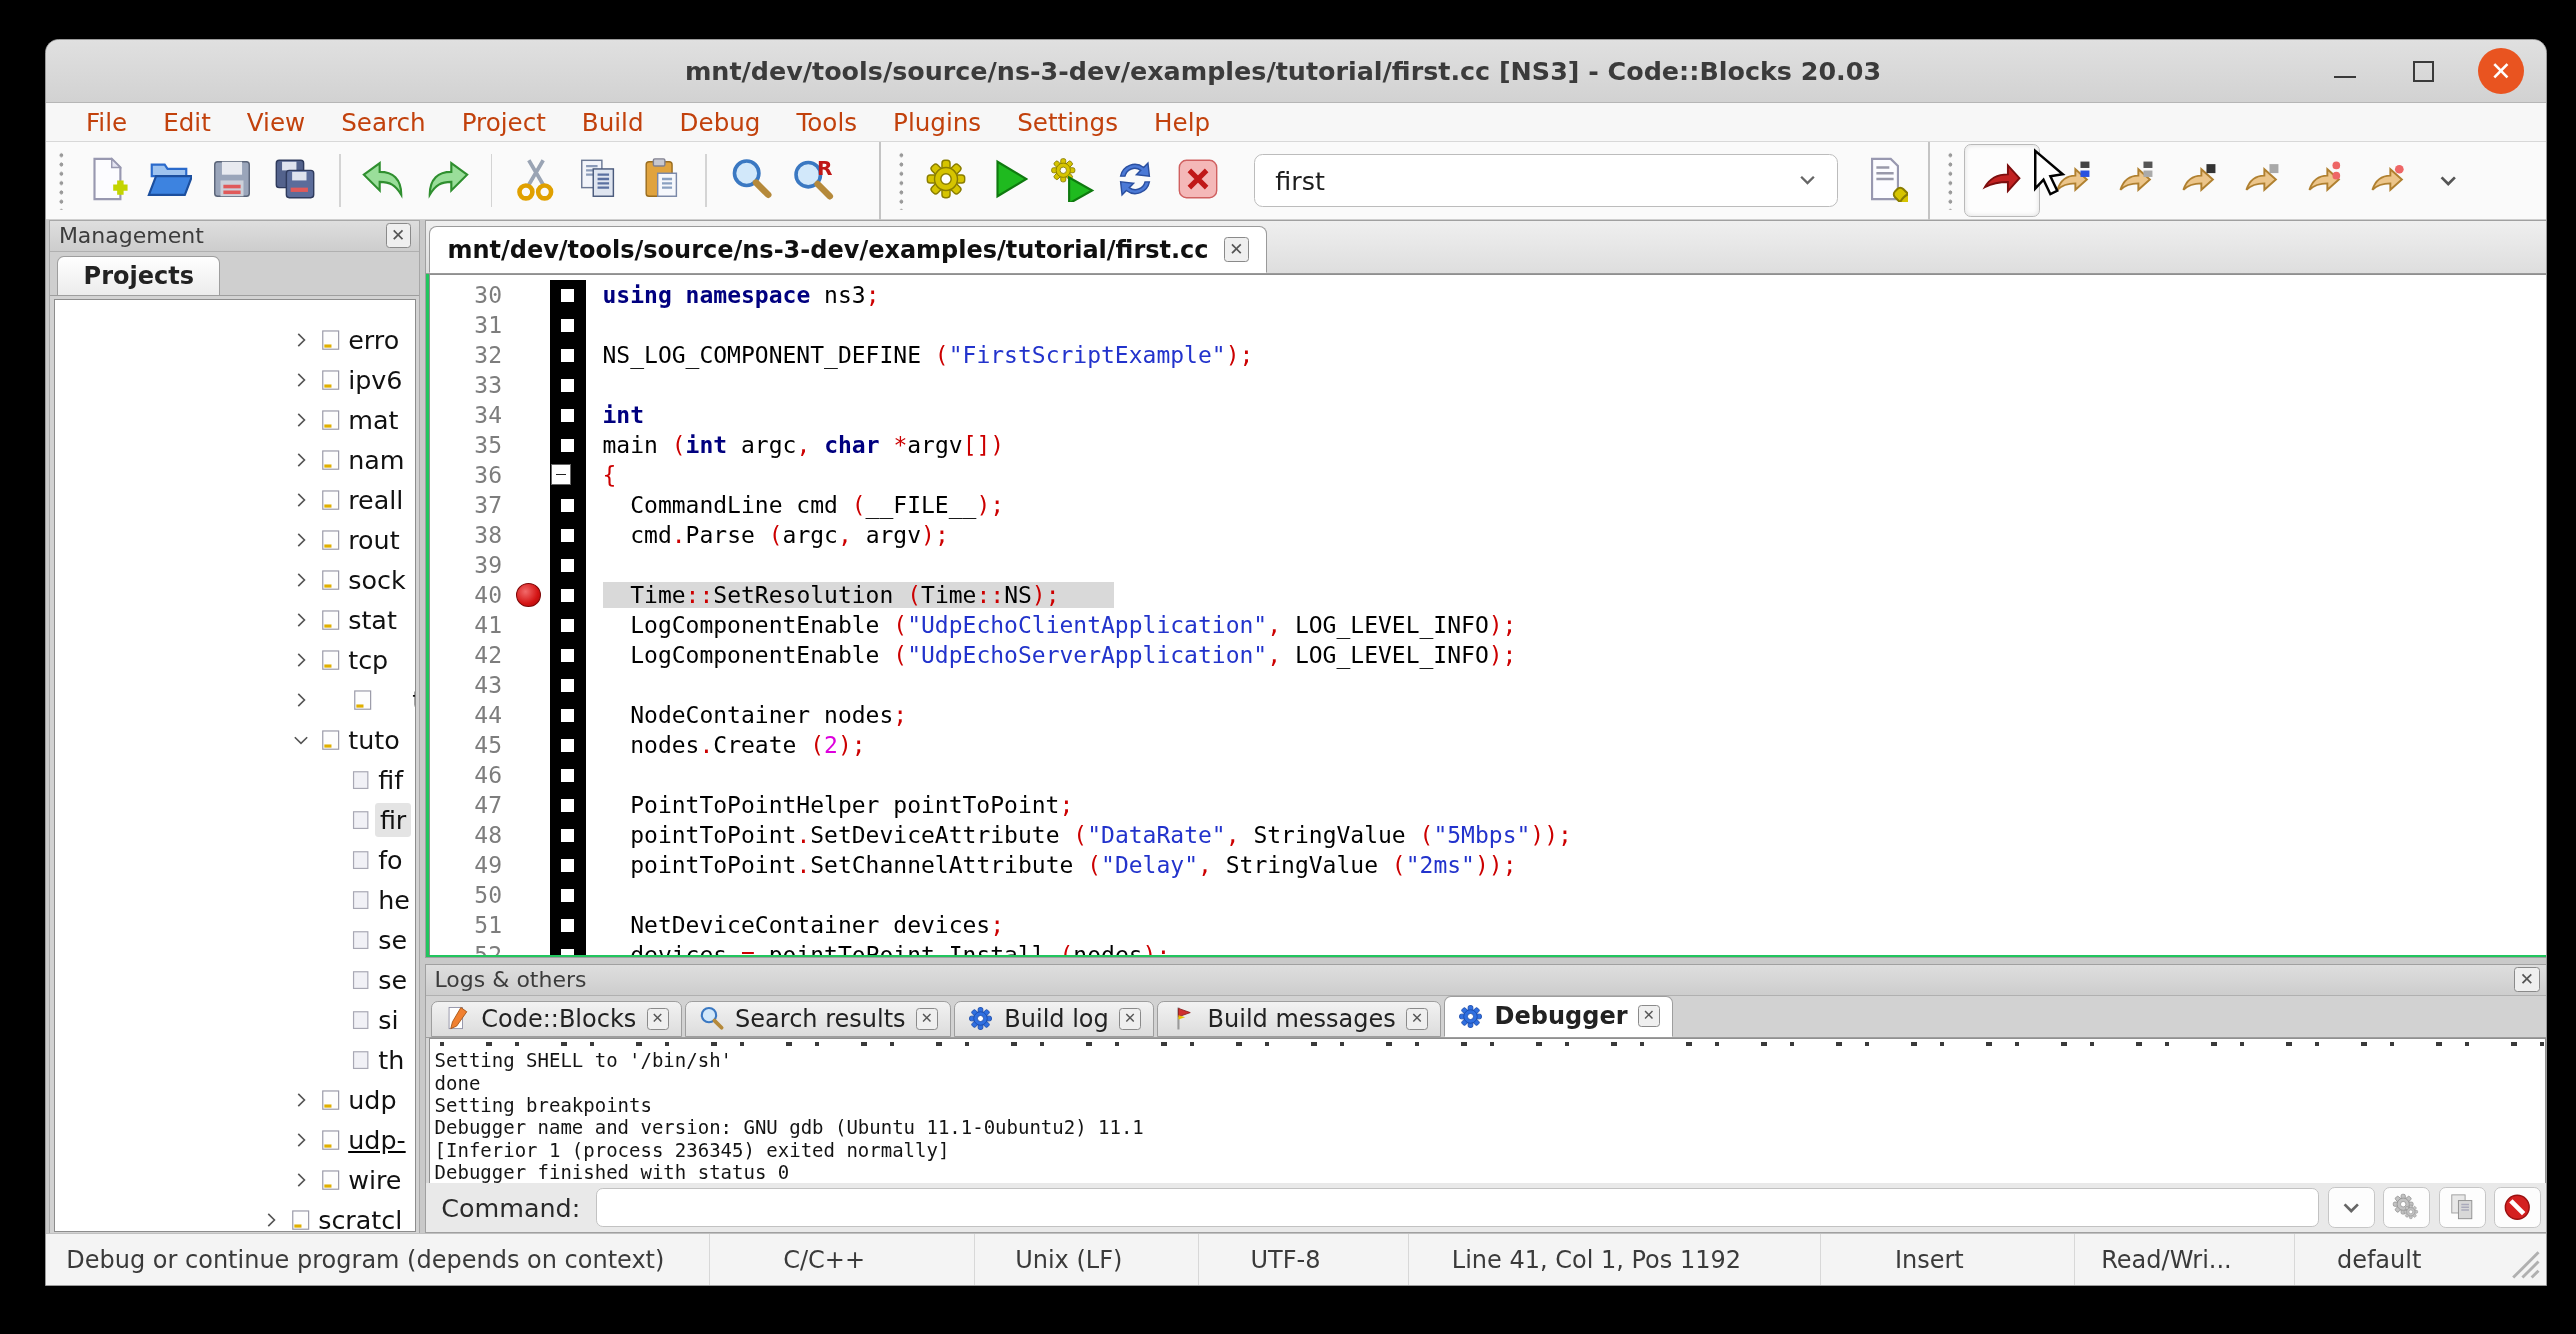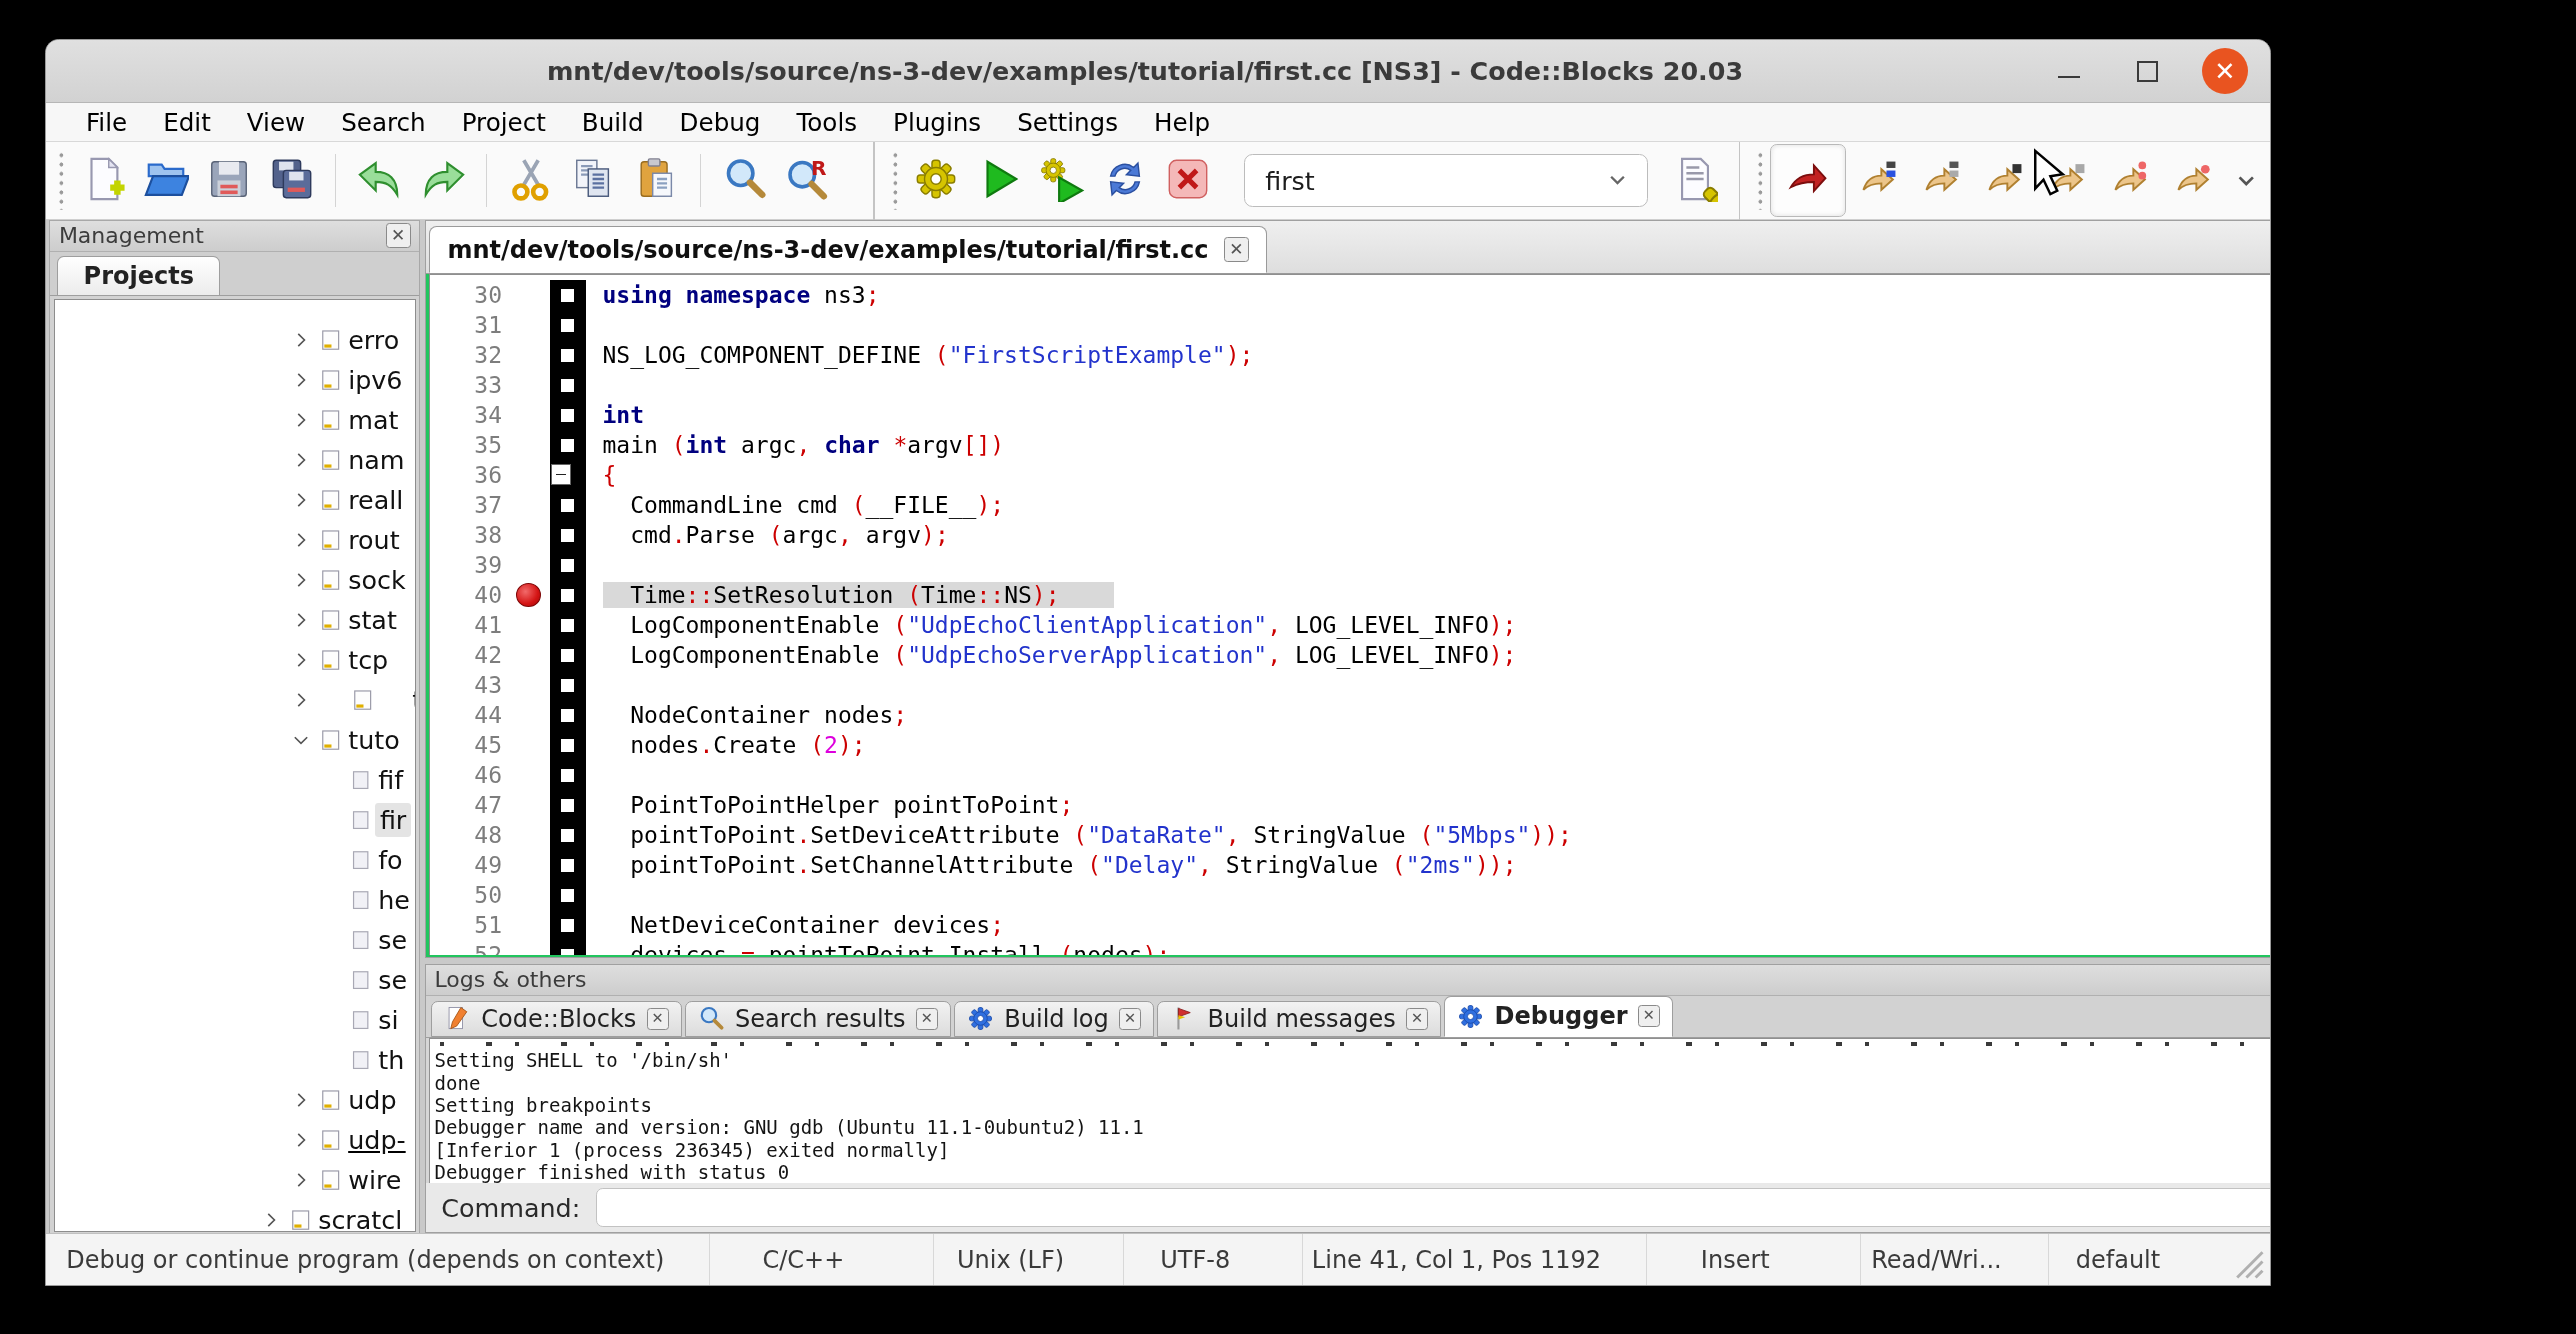--- a/index.html
+++ b/index.html
@@ -1,39 +1,39 @@
 <!DOCTYPE html>
 <html style="font-size:13.5px"><head>
 <meta charset="utf-8">
 <style>
   * { margin:0; padding:0; box-sizing:border-box; }
   html,body { background:#000; }
   body { font-family:"DejaVu Sans", sans-serif; }
   .screen { position:relative; width:2576px; height:1335px; background:#000; overflow:hidden; }
-  .window { position:absolute; left:45px; top:39px; width:2226px; height:1247px;
+  .window { position:absolute; left:45px; top:39px; width:2502px; height:1247px;
             background:#cbcbcb; border-radius:13.5px 13.5px 0 0; overflow:hidden;
             border:0.8px solid #9a9a9a; }
 
   
   .titlebar { position:absolute; left:0; top:0; width:100%; height:63px;
               background:linear-gradient(#e0e0e0,#d2d2d2); border-bottom:0.8px solid #b6b6b6;
               display:flex; align-items:center; }
   .title { flex:1; text-align:center; font-size:25.4px; font-weight:bold; color:#3b3b3b;
            padding-left:220px; white-space:nowrap; overflow:hidden; }
   .winctrl { display:flex; align-items:center; gap:32px; padding:0 22px; }
   .wbtn { width:46px; height:46px; display:flex; align-items:center; justify-content:center; cursor:default; }
   .glyph-min { width:22px; border-bottom:2.5px solid #3a3a3a; margin-top:12px; }
   .glyph-max { width:21px; height:21px; border:2.5px solid #3a3a3a; }
   .btn-close { width:46px; height:46px; border-radius:50%; background:#e95420; color:#fff;
                font-size:25.4px; font-weight:bold; display:flex; align-items:center; justify-content:center; }
 
   
   .menubar { position:absolute; left:0; top:63px; width:100%; height:39px; background:#f7f7f7;
              border-bottom:0.8px solid #d8d8d8; display:flex; align-items:center; padding-left:22px; }
-  .menubar .mitem { font-size:24.6px; color:#000000; padding:0 18px; height:100%;
+  .menubar .mitem { font-size:24.6px; color:#c2410c; padding:0 18px; height:100%;
                     display:flex; align-items:center; }
 
   
   .toolbar { position:absolute; left:0; top:102px; width:100%; height:78px; background:#fafafa;
              border-bottom:1.7px solid #cfcfcf; display:flex; align-items:center; padding:0 6.8px; }
   .grip { width:12px; height:59px; margin:0 5.1px;
           background:radial-gradient(circle at 3.4px 4.2px, #9a9a9a 1.7px, transparent 2.2px);
           background-size:12px 9.3px; }
   .tb-sep { width:1.7px; height:53px; background:#d4d4d4; margin:0 12px; }
   .tb-sep.tall { height:78px; background:#c4c4c4; }

